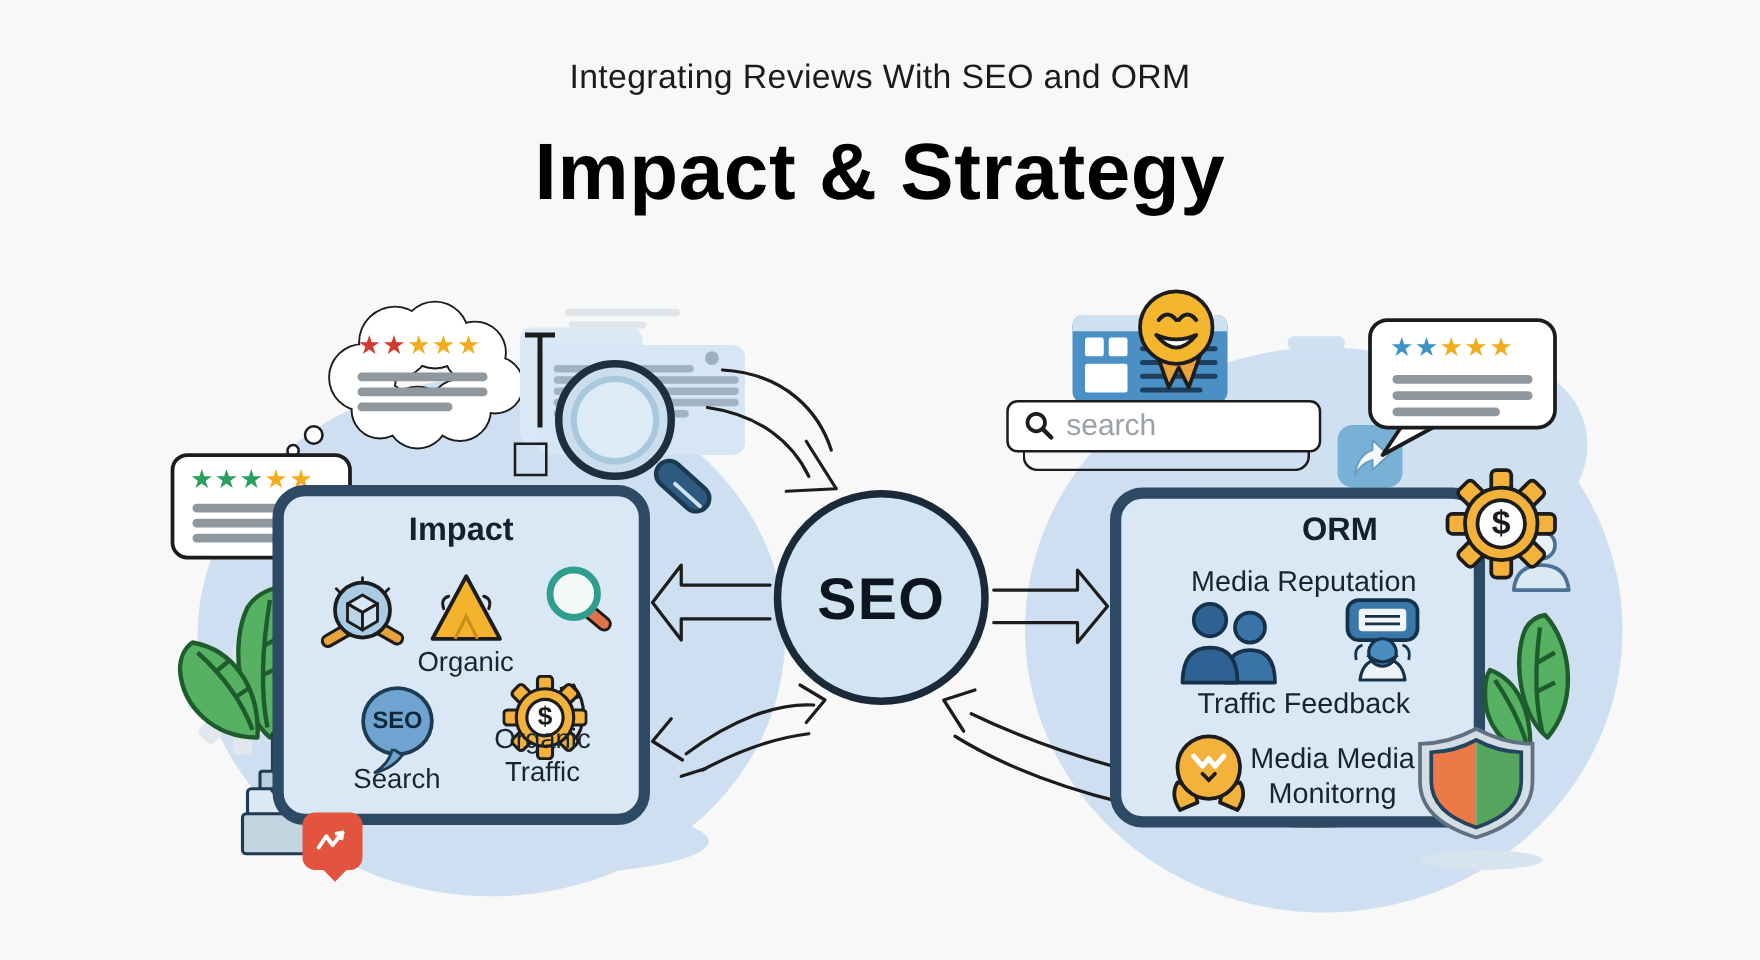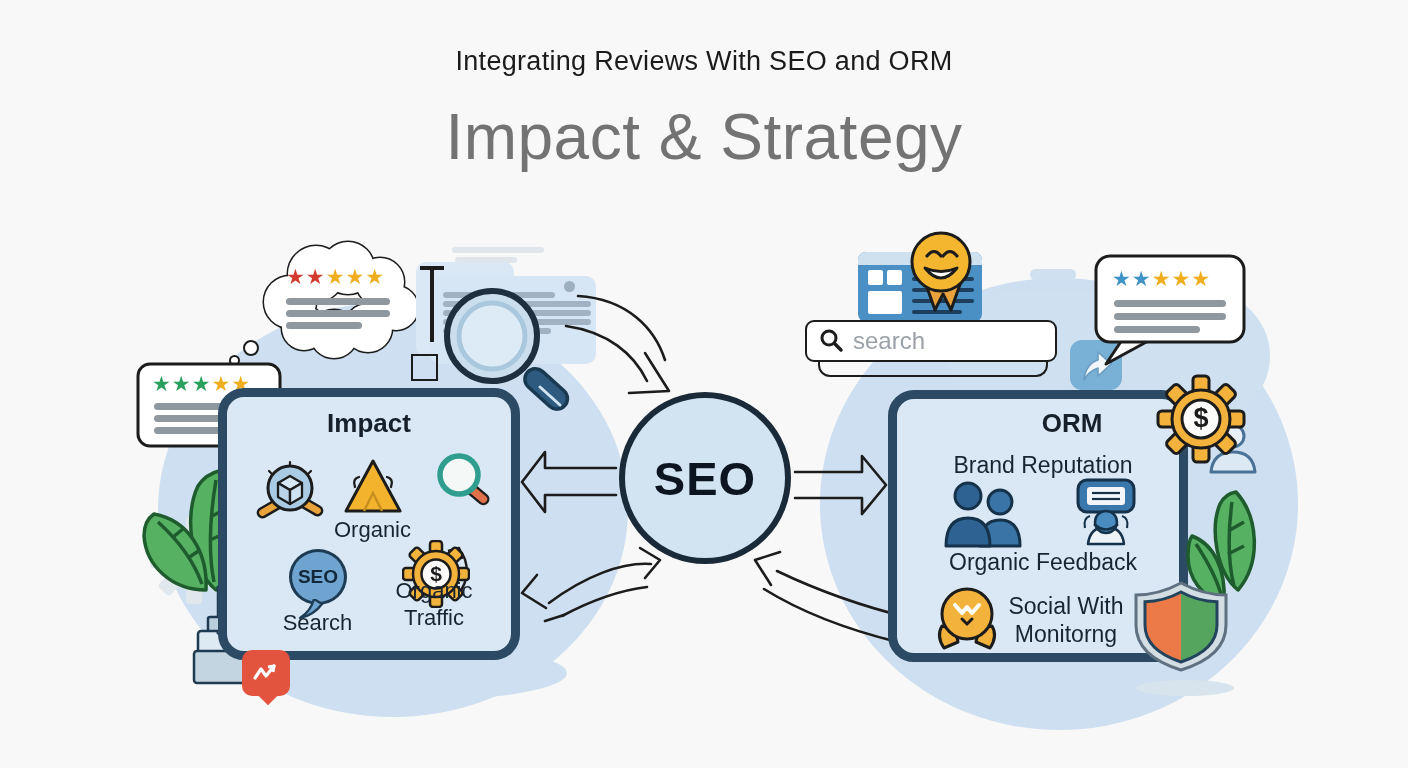--- a/index.html
+++ b/index.html
@@ -2,21 +2,21 @@
 <html><head>
 <meta charset="utf-8">
 <style>
   html,body{margin:0;padding:0;background:#f7f8f7;}
   #canvas{position:relative;width:1408px;height:768px;background:#f7f8f7;overflow:hidden;
           font-family:"Liberation Sans",sans-serif;color:#15202b;}
   .abs{position:absolute;}
   .center-text{text-align:center;}
   
   .subtitle{width:1408px;top:46px;left:0;font-size:27px;font-weight:500;color:#1b1b1b;letter-spacing:.3px;}
-  .big-title{width:1408px;top:100px;left:0;font-size:64px;font-weight:400;color:#737373;letter-spacing:.5px;}
+  .big-title{width:1408px;top:100px;left:0;font-size:64px;font-weight:700;color:#000000;letter-spacing:.5px;}
   
   .blob{background:#cddff0;border-radius:50%;}
   
   .panel{background:#d9e8f4;border:9px solid #2c4a63;border-radius:26px;box-sizing:border-box;}
   .panel-title{font-size:26px;font-weight:700;color:#15202b;}
   .item-label{font-size:22px;font-weight:500;color:#18242f;line-height:1.22;}
   
   .seo-circle{left:619px;top:392px;width:172px;height:172px;border-radius:50%;
     background:#d2e3f2;border:6px solid #1b2a38;box-sizing:border-box;
     display:flex;align-items:center;justify-content:center;font-size:47px;font-weight:800;color:#0d1620;letter-spacing:1px;}
@@ -298,21 +298,21 @@
       <span style="color: rgb(240, 174, 31);">★</span>
       <span style="color: rgb(240, 174, 31);">★</span>
       <span style="color: rgb(240, 174, 31);">★</span>
     </div>
   <div class="abs tline" style="left:1114px;top:300px;width:112px;"></div>
   <div class="abs tline" style="left:1114px;top:313px;width:112px;"></div>
   <div class="abs tline" style="left:1114px;top:326px;width:86px;"></div>
 
   <div class="abs panel" style="left:888px;top:390px;width:300px;height:272px;"></div>
   <div class="abs panel-title center-text" style="left:888px;top:408px;width:300px;padding-left:34px;">ORM</div>
-  <div class="abs item-label center-text" style="left:888px;top:451px;width:310px;font-size:23px;">Brand Reputation</div>
+  <div class="abs item-label center-text" style="left:888px;top:451px;width:310px;font-size:23px;">Media Reputation</div>
 
   <svg class="abs" style="left:940px;top:480px;" width="92" height="68" viewBox="0 0 92 68">
     <g stroke="#16324a" stroke-width="3" stroke-linejoin="round">
       <circle cx="60" cy="22" r="12" fill="#3a74a6"></circle>
       <path d="M40,66 q0,-26 20,-26 q20,0 20,26 Z" fill="#3a74a6"></path>
       <circle cx="28" cy="16" r="13" fill="#2d6293"></circle>
       <path d="M6,66 q0,-28 22,-28 q22,0 22,28 Z" fill="#2d6293"></path>
     </g>
   </svg>
 
@@ -322,32 +322,32 @@
       <rect x="21" y="11" width="38" height="18" rx="3" fill="#f2f6fa" stroke="none"></rect>
       <line x1="26" y1="17" x2="54" y2="17" stroke-width="2.2"></line>
       <line x1="26" y1="23" x2="54" y2="23" stroke-width="2.2"></line>
       <path d="M22,68 q2,-17 18,-17 q16,0 18,17 Z" fill="#eef3f7" stroke-width="2.5"></path>
       <circle cx="40" cy="46" r="11" fill="#4a8cc0" stroke-width="2.5"></circle>
       <path d="M28,48 q12,11 24,0" fill="none" stroke-width="2.5"></path>
       <path d="M24,40 q-7,2 -5,12 M56,40 q7,2 5,12" fill="none" stroke-width="2.2"></path>
     </g>
   </svg>
 
-  <div class="abs item-label center-text" style="left:888px;top:548px;width:310px;font-size:23px;">Organic Feedback</div>
+  <div class="abs item-label center-text" style="left:888px;top:548px;width:310px;font-size:23px;">Traffic Feedback</div>
 
   <svg class="abs" style="left:930px;top:586px;" width="74" height="66" viewBox="0 0 74 66">
     <g stroke="#1c1c1c" stroke-width="3" stroke-linejoin="round">
       <path d="M12,40 Q26,42 28,56 L14,62 Q6,50 12,40 Z" fill="#f2b23c"></path>
       <path d="M62,40 Q48,42 46,56 L60,62 Q68,50 62,40 Z" fill="#f2b23c"></path>
       <circle cx="37" cy="28" r="25" fill="#f2b23c"></circle>
     </g>
     <path d="M25,19 L32,27 L37,21 L42,27 L49,19" fill="none" stroke="#ffffff" stroke-width="4" stroke-linecap="round" stroke-linejoin="round"></path>
     <path d="M32,33 L37,38 L42,33" fill="none" stroke="#1c1c1c" stroke-width="3" stroke-linecap="round"></path>
   </svg>
-  <div class="abs item-label center-text" style="left:1000px;top:592px;width:132px;font-size:23px;">Social With Monitorng</div>
+  <div class="abs item-label center-text" style="left:1000px;top:592px;width:132px;font-size:23px;">Media Media Monitorng</div>
 
   <svg class="abs" style="left:1205px;top:420px;" width="56" height="54" viewBox="0 0 56 54">
     <g stroke="#4a7296" stroke-width="3" stroke-linejoin="round">
       <circle cx="28" cy="16" r="11" fill="#e8f1f8"></circle>
       <path d="M6,52 q2,-20 22,-20 q20,0 22,20 Z" fill="#dbe9f5"></path>
     </g>
   </svg>
   <svg class="abs" style="left:1156px;top:374px;" width="90" height="90" viewBox="-45 -45 90 90">
     <g fill="#f2b23c" stroke="#1c1c1c" stroke-width="3">
       <rect x="-8" y="-43" width="16" height="18" rx="4"></rect>

